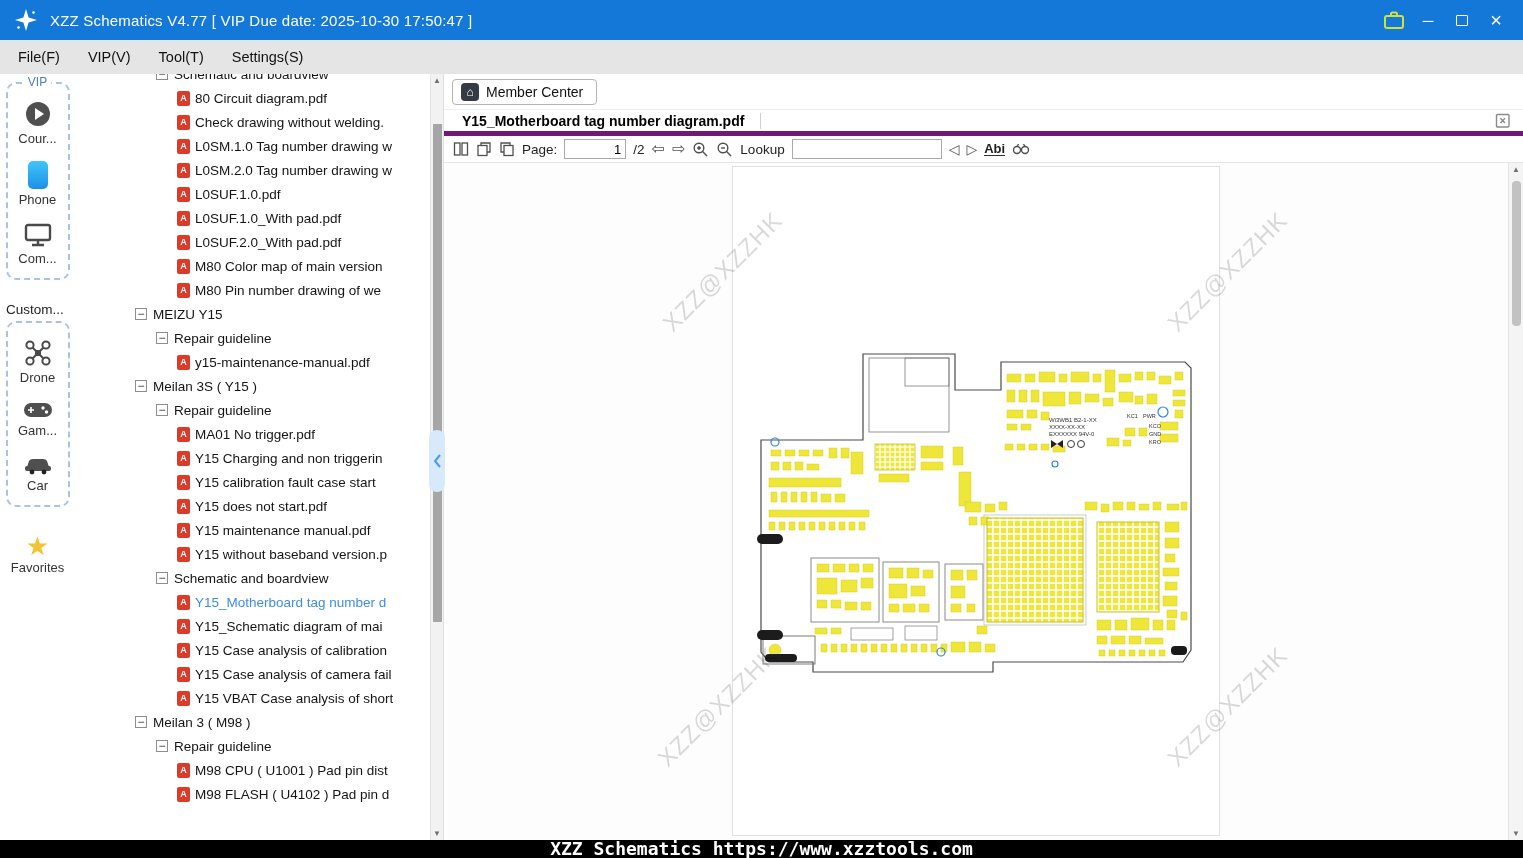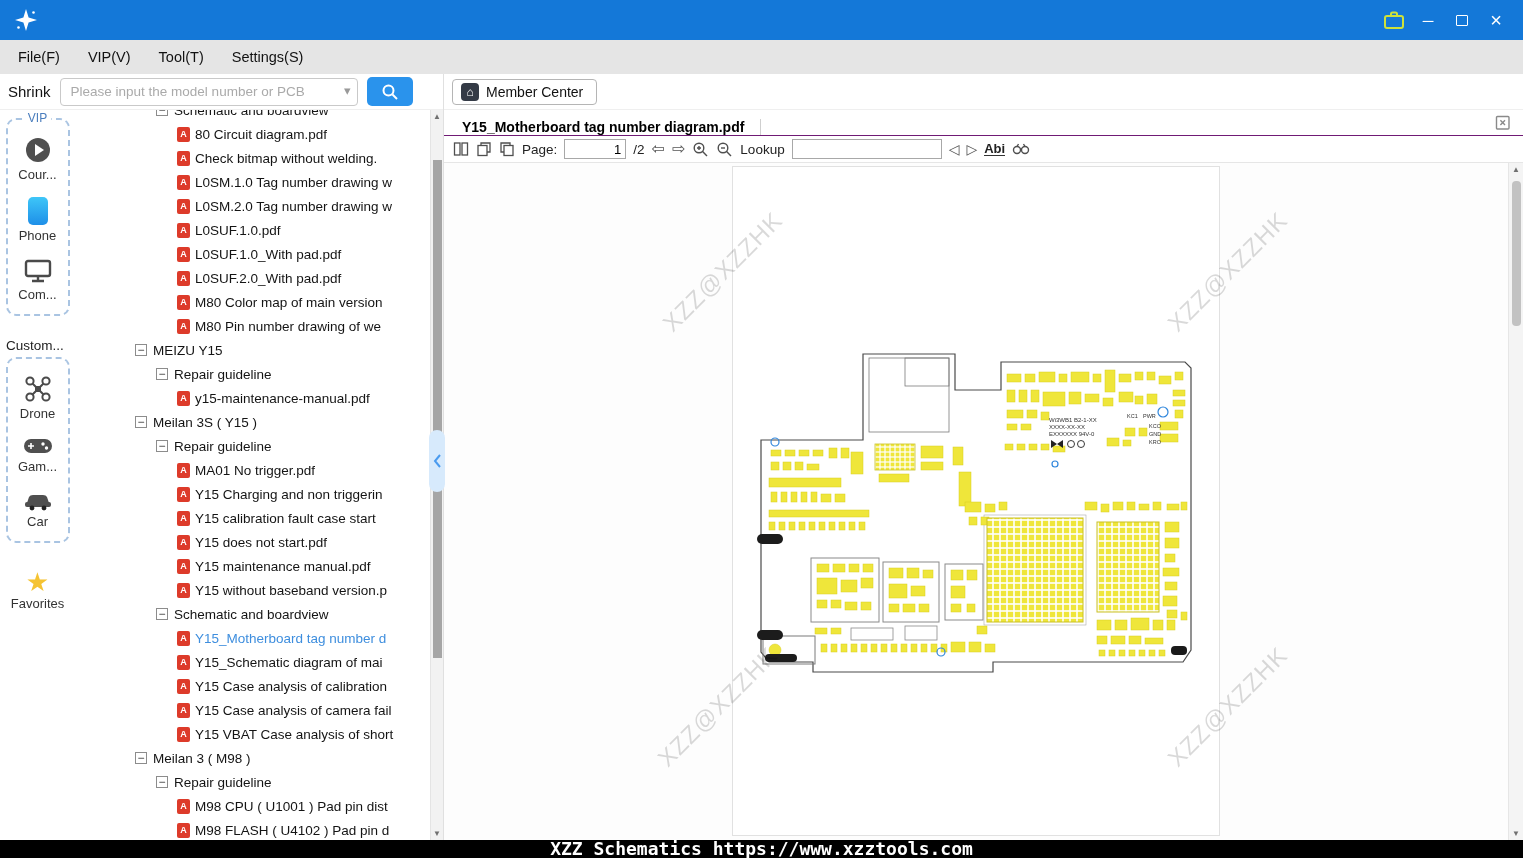--- a/index.html
+++ b/index.html
@@ -58,21 +58,21 @@
   .vscroll .thumb { position:absolute; left:3px; width:9px; top:18px; height:145px; background:#c2c2c2; border-radius:4px; }
 
   .collapse-handle { position:absolute; left:429px; top:356px; width:16px; height:62px; background:#d7eafc; border-radius:9px; display:flex; align-items:center; justify-content:center; z-index:6; }
 
   
   .right-pane { flex:1; min-width:0; display:flex; flex-direction:column; border-left:1px solid #e0e0e0; position:relative; }
   .viewer-header { height:36px; display:flex; align-items:center; padding-left:8px; border-bottom:1px solid #efefef; }
   .member-btn { display:inline-flex; align-items:center; gap:7px; height:26px; padding:0 13px 0 8px; border:1px solid #b5b5b5; border-radius:4px; background:#fff; font-size:14px; color:#111; }
   .home-ic { width:18px; height:18px; background:#343a46; border-radius:4px; color:#fff; font-size:12px; display:inline-flex; align-items:center; justify-content:center; }
 
-  .tab-row { height:26px; border-bottom:1px solid #701a75; display:flex; align-items:flex-end; }
+  .tab-row { height:26px; border-bottom:5px solid #701a75; display:flex; align-items:center; }
   .doc-tab { display:flex; align-items:center; padding:0 16px 0 18px; font-size:14px; font-weight:700; color:#000; border-right:1px solid #cfcfcf; white-space:nowrap; }
   .tab-close { margin-left:auto; margin-right:12px; align-self:center; display:flex; }
 
   .pdf-toolbar { height:27px; display:flex; align-items:center; gap:7px; padding-left:9px; border-bottom:1px solid #e6e6e6; font-size:13.5px; color:#222; }
   .tb-ic { display:inline-flex; align-items:center; justify-content:center; }
   .glyph-ic { font-size:16px; color:#555; line-height:1; }
   .tri-ic { font-size:14px; color:#555; line-height:1; }
   .page-input { width:62px; height:20px; border:1px solid #a8a8a8; font-size:13px; text-align:right; padding-right:4px; font-family:"Liberation Sans",sans-serif; }
   .lookup-input { width:150px; height:20px; border:1px solid #a8a8a8; font-size:13px; padding:0 4px; font-family:"Liberation Sans",sans-serif; }
   .abi { font-size:13px; font-weight:700; border-bottom:1.5px solid #333; line-height:1.05; }
@@ -93,20 +93,21 @@
 <body>
 
 <div class="titlebar">
   <span class="app-icon">
     <svg width="24" height="24" viewBox="0 0 24 24">
         <path d="M12 1 L14.6 9.4 L23 12 L14.6 14.6 L12 23 L9.4 14.6 L1 12 L9.4 9.4 Z" fill="#fff"></path>
         <circle cx="19.5" cy="4.5" r="1.3" fill="#fff"></circle>
         <circle cx="4.5" cy="19.5" r="1.3" fill="#fff"></circle>
       </svg>
   </span>
+  <span class="title">XZZ Schematics V4.77 [ VIP Due date: 2025-10-30 17:50:47 ]</span>
   <span class="spacer"></span>
   <span class="tb-btn">
     <svg width="22" height="20" viewBox="0 0 22 20">
         <rect x="2" y="6" width="18" height="12" rx="2" fill="none" stroke="#cde23a" stroke-width="2"></rect>
         <path d="M8 6 V4 q0 -1.5 1.5 -1.5 h3 q1.5 0 1.5 1.5 V6" fill="none" stroke="#cde23a" stroke-width="2"></path>
       </svg>
   </span>
   <span class="tb-btn min-glyph">─</span>
   <span class="tb-btn">
       <span class="max-box"></span>
@@ -117,35 +118,20 @@
 <div class="menubar">
   <span class="menu-item">File(F)</span>
   <span class="menu-item">VIP(V)</span>
   <span class="menu-item">Tool(T)</span>
   <span class="menu-item">Settings(S)</span>
 </div>
 
 <div class="main">
 
   <div class="left-pane">
-    <div class="search-row">
-      <span class="shrink-btn">Shrink</span>
-      <span class="combo">
-        <input placeholder="Please input the model number or PCB" style="">
-        <span class="dd">▾</span>
-      </span>
-      <button class="search-btn">
-        <span>
-          <svg width="18" height="18" viewBox="0 0 18 18" fill="none" stroke="#fff" stroke-width="2">
-              <circle cx="7.5" cy="7.5" r="5"></circle>
-              <path d="M11.5 11.5 L16 16"></path>
-            </svg>
-        </span>
-      </button>
-    </div>
 
     <div class="left-body">
 
       <div class="side-rail">
         <div class="dash-box">
           <span class="box-tag">VIP</span>
           <div class="rail-item">
             <span>
               <svg width="28" height="28" viewBox="0 0 28 28">
                   <circle cx="14" cy="14" r="12" fill="#4f4f4f"></circle>
@@ -220,21 +206,21 @@
             <div class="tree-row" style="padding-left: 81px;">
               <span class="minus-box">−</span>
               <span class="tree-label">Schematic and boardview</span>
             </div>
             <div class="tree-row" style="padding-left: 102px;">
               <span class="pdf-ico">A</span>
               <span class="tree-label">80 Circuit diagram.pdf</span>
             </div>
             <div class="tree-row" style="padding-left: 102px;">
               <span class="pdf-ico">A</span>
-              <span class="tree-label">Check bitmap without welding.</span>
+              <span class="tree-label">Check drawing without welding.</span>
             </div>
             <div class="tree-row" style="padding-left: 102px;">
               <span class="pdf-ico">A</span>
               <span class="tree-label">L0SM.1.0 Tag number drawing w</span>
             </div>
             <div class="tree-row" style="padding-left: 102px;">
               <span class="pdf-ico">A</span>
               <span class="tree-label">L0SM.2.0 Tag number drawing w</span>
             </div>
             <div class="tree-row" style="padding-left: 102px;">

